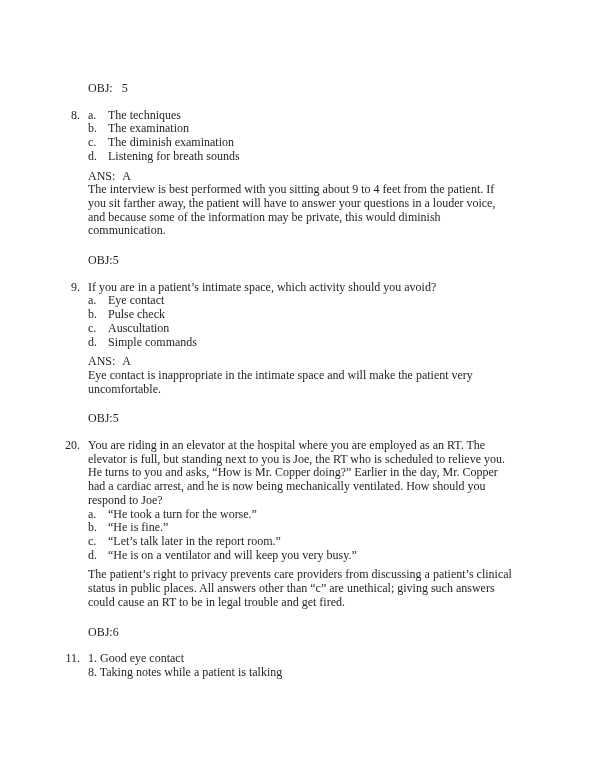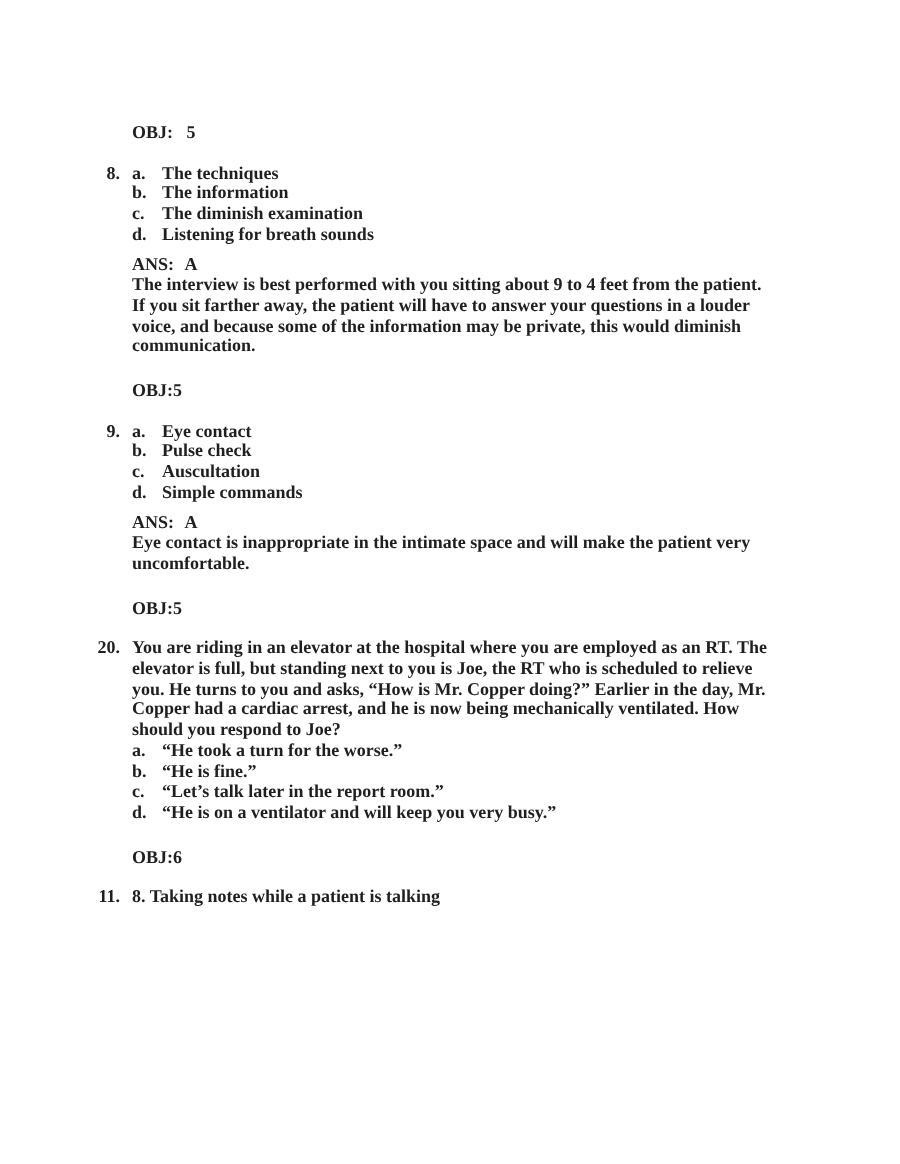--- a/index.html
+++ b/index.html
@@ -8,21 +8,20 @@
     width: 600px;
     height: 776px;
     background: #ffffff;
     color: #1f1f1f;
     font-family: "Liberation Serif", "DejaVu Serif", serif;
     font-size: 12px;
     line-height: 13.7px;
     overflow: hidden;
     box-sizing: border-box;
     padding: 82px 0 0 63px;
-    font-weight: bold;
   }
   .meta-row { margin-left: 25px; }
   .meta-row .value { margin-left: 9px; }
   .question { display: flex; margin-top: 13px; }
   .q-num { width: 17px; flex: none; text-align: right; }
   .q-body { margin-left: 8px; width: 424px; }
   .opt { display: flex; }
   .opt-letter { width: 20px; flex: none; }
   .opt-text { flex: 1; }
   .ans-block { margin-left: 25px; width: 424px; margin-top: 6px; }
@@ -41,21 +40,21 @@
   <div class="question">
     <div class="q-num">8.</div>
     <div class="q-body">
       <div>
         <div class="opt">
           <span class="opt-letter">a.</span>
           <span class="opt-text">The techniques</span>
         </div>
         <div class="opt">
           <span class="opt-letter">b.</span>
-          <span class="opt-text">The information</span>
+          <span class="opt-text">The examination</span>
         </div>
         <div class="opt">
           <span class="opt-letter">c.</span>
           <span class="opt-text">The diminish examination</span>
         </div>
         <div class="opt">
           <span class="opt-letter">d.</span>
           <span class="opt-text">Listening for breath sounds</span>
         </div>
       </div>
@@ -67,20 +66,21 @@
     </div>
     <div>The interview is best performed with you sitting about 9 to 4 feet from the patient. If you sit farther away, the patient will have to answer your questions in a louder voice, and because some of the information may be private, this would diminish communication.</div>
     <div class="obj-row">
       <span>OBJ:</span><span class="value">5</span>
     </div>
   </div>
 
   <div class="question">
     <div class="q-num">9.</div>
     <div class="q-body">
+      <div>If you are in a patient’s intimate space, which activity should you avoid?</div>
       <div>
         <div class="opt">
           <span class="opt-letter">a.</span>
           <span class="opt-text">Eye contact</span>
         </div>
         <div class="opt">
           <span class="opt-letter">b.</span>
           <span class="opt-text">Pulse check</span>
         </div>
         <div class="opt">
@@ -122,25 +122,27 @@
           <span class="opt-text">“Let’s talk later in the report room.”</span>
         </div>
         <div class="opt">
           <span class="opt-letter">d.</span>
           <span class="opt-text">“He is on a ventilator and will keep you very busy.”</span>
         </div>
       </div>
     </div>
   </div>
   <div class="ans-block">
+    <div>The patient’s right to privacy prevents care providers from discussing a patient’s clinical status in public places. All answers other than “c” are unethical; giving such answers could cause an RT to be in legal trouble and get fired.</div>
     <div class="obj-row">
       <span>OBJ:</span><span class="value">6</span>
     </div>
   </div>
 
   <div class="question">
     <div class="q-num">11.</div>
     <div class="q-body">
+      <div>1. Good eye contact</div>
       <div>8. Taking notes while a patient is talking</div>
     </div>
   </div>
 
 </div>
 
 </body></html>

